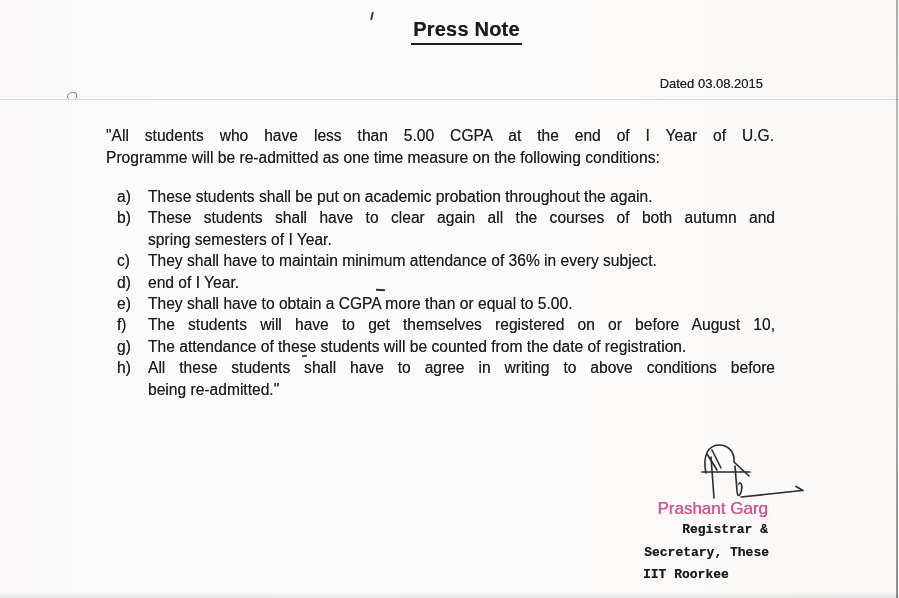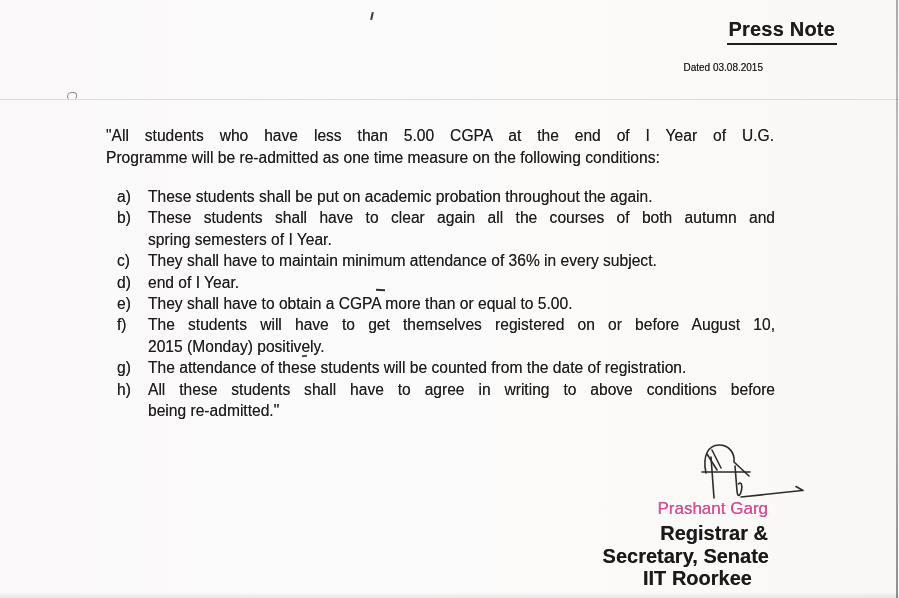--- a/index.html
+++ b/index.html
@@ -5,40 +5,40 @@
   html,body{margin:0;padding:0;}
   body{
     width:899px;height:598px;position:relative;overflow:hidden;
     background:linear-gradient(90deg,#faf8f8 0%,#fcfbfb 35%,#fbfaf9 70%,#f9f8f7 100%);
     font-family:"Liberation Sans",sans-serif;
     color:#1c1c1c;
   }
   .page{position:absolute;inset:0;}
   .txt{text-shadow:0 0 .3px rgba(25,25,25,.65);}
 
-  .title-wrap{position:absolute;left:0;top:18px;width:837px;text-align:right;}
+  .title-wrap{position:absolute;left:0;top:18px;width:837px;text-align:center;padding-left:48px;}
   .title{
     display:inline-block;font-size:20px;font-weight:bold;letter-spacing:.2px;
     border-bottom:2.5px solid #1c1c1c;padding:0 2px 2px 2px;
   }
   .title-tick{position:absolute;left:371px;top:12px;width:2px;height:8px;background:#3a3a3a;transform:rotate(12deg);}
 
-  .dateline{position:absolute;top:62px;right:136px;font-size:10px;}
+  .dateline{position:absolute;top:76px;right:136px;font-size:13px;}
 
   .intro{position:absolute;left:106px;top:125px;width:668px;font-size:15.6px;line-height:21.6px;}
   .jline{text-align:justify;text-align-last:justify;}
 
   .conds{position:absolute;left:117px;top:186px;width:658px;font-size:15.6px;line-height:21.4px;}
   .cond{display:flex;}
   .cmark{flex:0 0 31px;}
   .ctext{flex:1;}
 
   .sig-svg{position:absolute;left:692px;top:441px;}
   .sig-name{position:absolute;top:499px;right:131px;font-size:17px;font-weight:400;color:#ec4899;}
-  .sig-line{position:absolute;right:131px;font-size:20px;font-weight:bold;color:#1a1a1a;}
+  .sig-line{position:absolute;right:131px;font-size:13px;font-weight:bold;color:#1a1a1a;font-family:Liberation Mono, monospace;}
   .sig-line.l1{top:522px;}
   .sig-line.l2{top:545px;right:130px;}
   .sig-line.l3{top:567px;right:auto;left:643px;}
 
   
   .edge-line{position:absolute;right:1px;top:0;width:2px;height:100%;
     background:linear-gradient(to bottom,#6b6b6b 0%,#8a8a88 25%,#777 55%,#4f4f4f 85%,#3c3c3c 100%);
     opacity:.55;}
   .scan-hline{position:absolute;left:0;top:99px;width:100%;height:1px;background:rgba(165,165,175,.38);}
   .speck-a{position:absolute;left:67px;top:92px;width:8px;height:6px;border:1.3px solid #6f6f6f;border-radius:60% 40% 50% 50%;border-bottom-color:transparent;opacity:.8;}
@@ -97,21 +97,20 @@
       <div class="cmark">e)</div>
       <div class="ctext">
           <div>They shall have to obtain a CGPA more than or equal to 5.00.</div>
         </div>
     </div>
 
     <div class="cond">
       <div class="cmark">f)</div>
       <div class="ctext">
           <div class="jline">The students will have to get themselves registered on or before August 10,</div>
-          <div>2015 (Monday) positively.</div>
         </div>
     </div>
 
     <div class="cond">
       <div class="cmark">g)</div>
       <div class="ctext">
           <div>The attendance of these students will be counted from the date of registration.</div>
         </div>
     </div>
 
@@ -132,21 +131,21 @@
       <path d="M15,13 L 25,29"></path>
       <path d="M20,9 L 29,27"></path>
       <path d="M43,25 L 45,50 C 45.5,56 48,56 49.5,49 C 50.5,44 49,40 46.5,43"></path>
       <path d="M49,56 C 68,54 92,51.5 110,49.5"></path>
       <path d="M104,45.5 L 111,49.5"></path>
     </g>
   </svg>
 
   <div class="sig-name txt">Prashant Garg</div>
   <div class="sig-line l1 txt">Registrar &amp;</div>
-  <div class="sig-line l2 txt">Secretary, Senate</div>
+  <div class="sig-line l2 txt">Secretary, These</div>
   <div class="sig-line l3 txt">IIT Roorkee</div>
 
   <div class="scan-hline"></div>
   <div class="speck-a"></div>
   <div class="speck-b"></div>
   <div class="speck-backlog"></div>
   <div class="edge-line"></div>
   <div class="bottom-shade"></div>
 
 </div>

